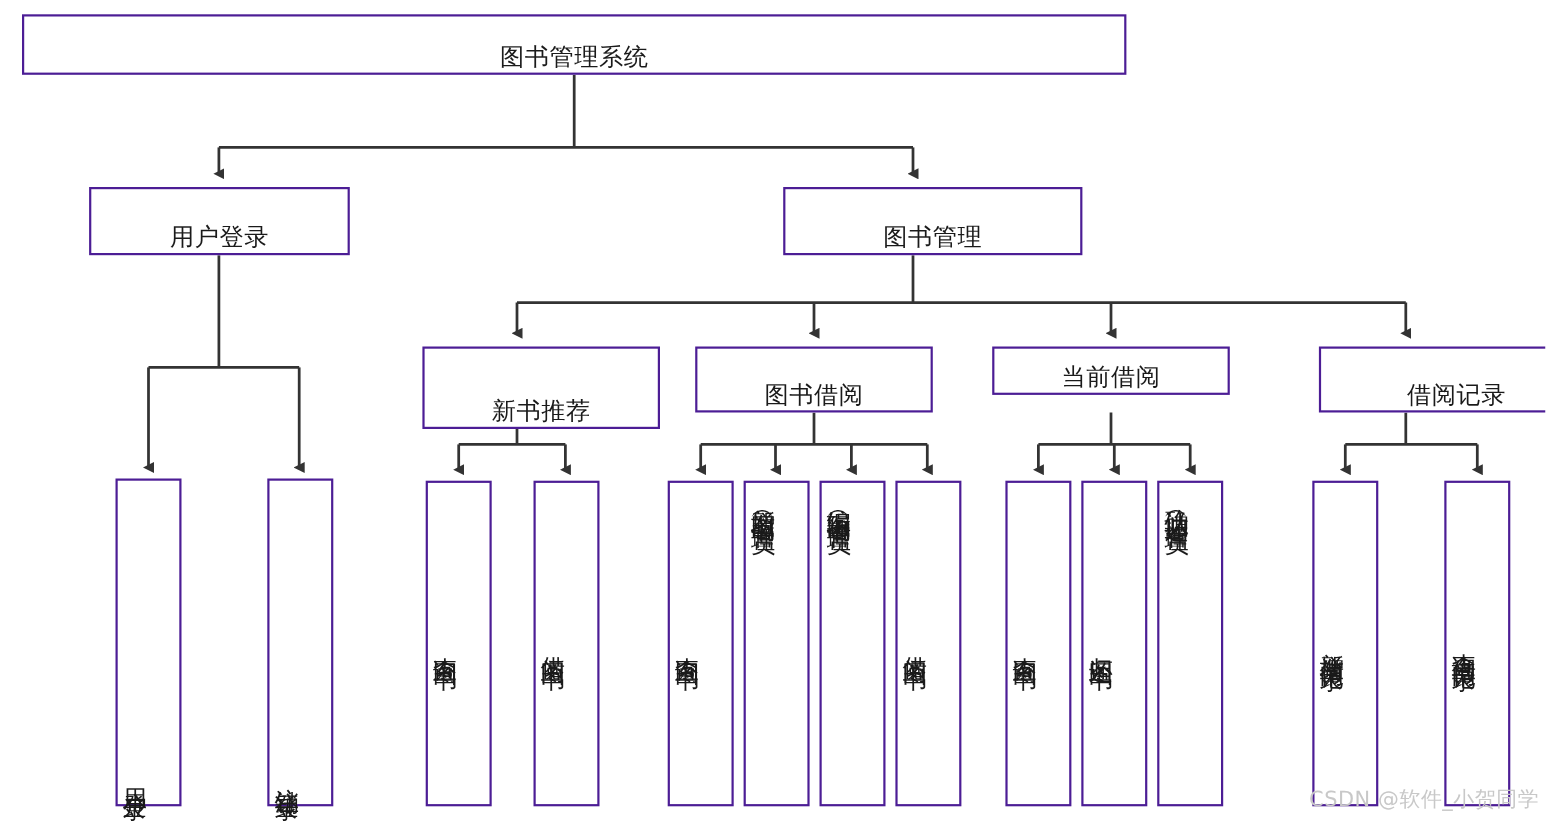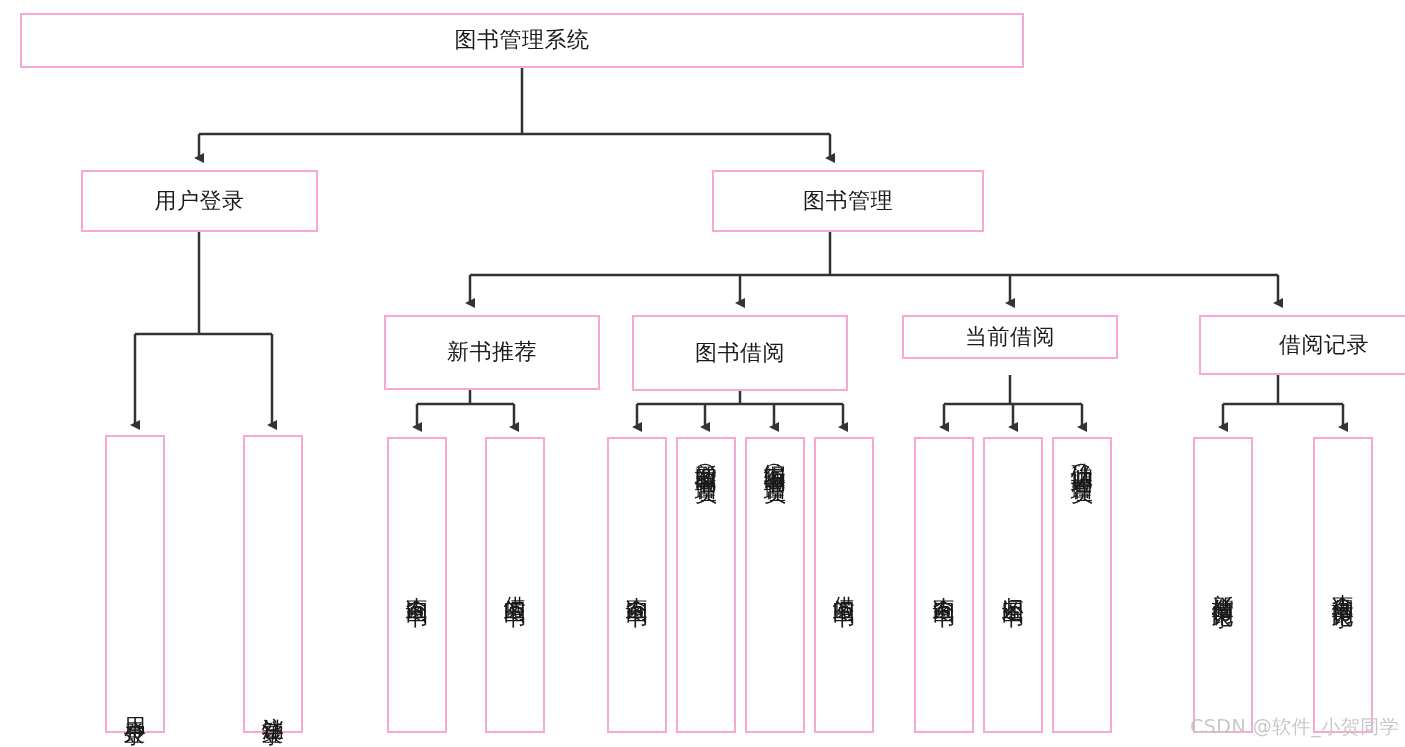--- a/index.html
+++ b/index.html
@@ -15,23 +15,23 @@
     position: relative;
     width: 1405px;
     height: 747px;
     background: #ffffff;
     overflow: hidden;
   }
   .node {
     position: absolute;
     box-sizing: border-box;
     background: #ffffff;
-    border: 2px solid #f9a8d4;
+    border: 2px solid #4c1d95;
     display: flex;
-    align-items: center;
+    align-items: flex-end;
     justify-content: center;
     color: #1a1a1a;
     letter-spacing: 0.5px;
   }
   .node.horizontal {
     font-size: 22px;
     line-height: 1.2;
     text-align: center;
   }
   .node.vertical {
@@ -136,21 +136,21 @@
   <div class="node horizontal" style="left:81px; top:170px; width:237px; height:62px;">
     <span class="lbl">用户登录</span>
   </div>
   <div class="node horizontal" style="left:712px; top:170px; width:272px; height:62px;">
     <span class="lbl">图书管理</span>
   </div>
 
   <div class="node horizontal" style="left:384px; top:315px; width:216px; height:75px;">
     <span class="lbl">新书推荐</span>
   </div>
-  <div class="node horizontal" style="left:632px; top:315px; width:216px; height:76px;">
+  <div class="node horizontal" style="left:632px; top:315px; width:216px; height:60px;">
     <span class="lbl">图书借阅</span>
   </div>
   <div class="node horizontal" style="left:902px; top:315px; width:216px; height:44px;">
     <span class="lbl">当前借阅</span>
   </div>
   <div class="node horizontal" style="left:1170px; top:315px; width:250px; height:60px;margin-left:29px;">
     <span class="lbl">借阅记录</span>
   </div>
 
   <div class="node vertical align-end" style="left:105px; top:435px; width:60px; height:298px;">

